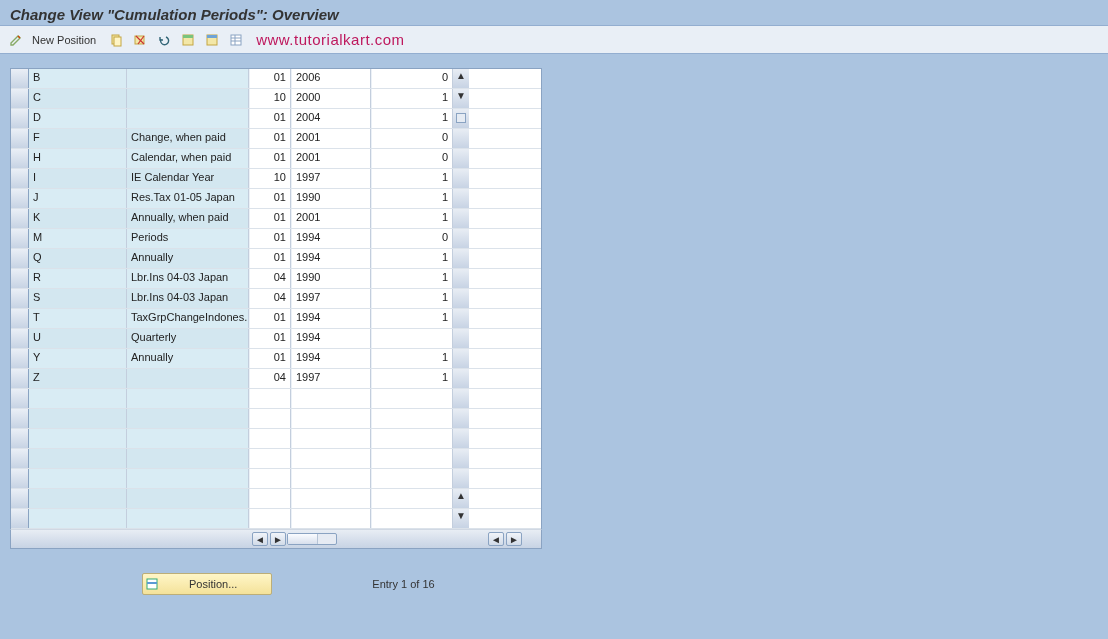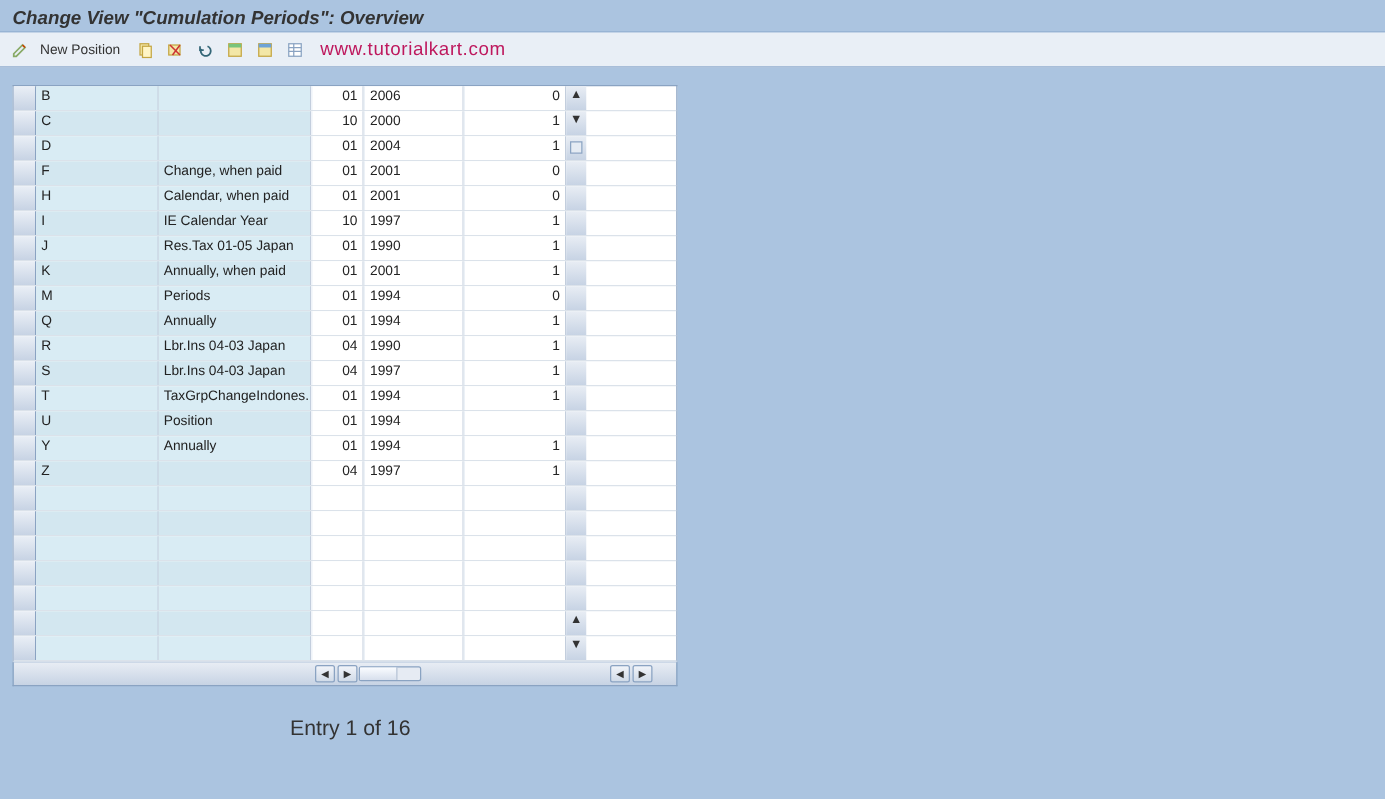--- a/index.html
+++ b/index.html
@@ -44,21 +44,21 @@
     .hscroll .spacer-left { width:240px; }
     .arrow-btn { width:16px; height:14px; border:1px solid #8aa3c2; background:linear-gradient(#f1f4f9,#d1dbe8); border-radius:2px; display:flex; align-items:center; justify-content:center; cursor:pointer; margin:0 1px;}
     .track { flex:0 0 50px; height:12px; border:1px solid #8aa3c2; background:#e6ebf3; border-radius:2px; position:relative;}
     .thumb { position:absolute; left:0; top:0; width:30px; height:10px; background:linear-gradient(#fafcff,#d7dfec); border-right:1px solid #b6c4d6;}
     .hscroll .spacer-mid { flex:1; }
     
     .bottom-bar { display:flex; align-items:center; gap:10px; margin:24px 0 0 132px;}
     .pos-btn { display:flex; align-items:center; height:22px; border:1px solid #bcae78; background:linear-gradient(#fff6c7,#f4e29a); border-radius:2px; cursor:pointer;}
     .pos-btn .ico { width:18px; display:flex; align-items:center; justify-content:center; color:#3b8a3b; font-size:11px;}
     .pos-btn .lbl { padding:0 34px 0 28px; font-size:11px; color:#333;}
-    .entry-txt { font-size:17px; color:#333; margin-left:90px;}
+    .entry-txt { font-size:11px; color:#333; margin-left:90px;}
 
     svg { display:block; }
   </style>
 </head>
 <body>
 
 <div class="page-title">Change View "Cumulation Periods": Overview</div>
 
 <div class="toolbar">
   <button class="tool-btn">
@@ -230,21 +230,21 @@
           <div class="gc c1">T</div>
           <div class="gc c2">TaxGrpChangeIndones.</div>
           <div class="gc c3">01</div>
           <div class="gc c4">1994</div>
           <div class="gc c5">1</div>
           <div class="gc" style="width: 16px; border-right: none; padding: 0px; text-align: center; background: linear-gradient(rgb(232, 237, 244), rgb(199, 211, 228));"></div>
         </div>
         <div class="grid-row">
           <div class="gc sel"></div>
           <div class="gc c1">U</div>
-          <div class="gc c2">Position</div>
+          <div class="gc c2">Quarterly</div>
           <div class="gc c3">01</div>
           <div class="gc c4">1994</div>
           <div class="gc c5"></div>
           <div class="gc" style="width: 16px; border-right: none; padding: 0px; text-align: center; background: linear-gradient(rgb(232, 237, 244), rgb(199, 211, 228));"></div>
         </div>
         <div class="grid-row">
           <div class="gc sel"></div>
           <div class="gc c1">Y</div>
           <div class="gc c2">Annually</div>
           <div class="gc c3">01</div>
@@ -343,16 +343,25 @@
     <div class="arrow-btn">
         <span class="ctrl-ico">◄</span>
       </div>
     <div class="arrow-btn">
         <span class="ctrl-ico">►</span>
       </div>
     <div style="width:18px"></div>
   </div>
 
   <div class="bottom-bar">
+    <div class="pos-btn">
+      <span class="ico">
+        <svg width="12" height="12" viewBox="0 0 12 12">
+            <rect x="1" y="1" width="10" height="10" fill="#fff" stroke="#3a7"></rect>
+            <rect x="1" y="4" width="10" height="2" fill="#5a9bd4"></rect>
+          </svg>
+      </span>
+      <span class="lbl">Position...</span>
+    </div>
     <span class="entry-txt">Entry 1 of 16</span>
   </div>
 
 </div>
 
 </body></html>

